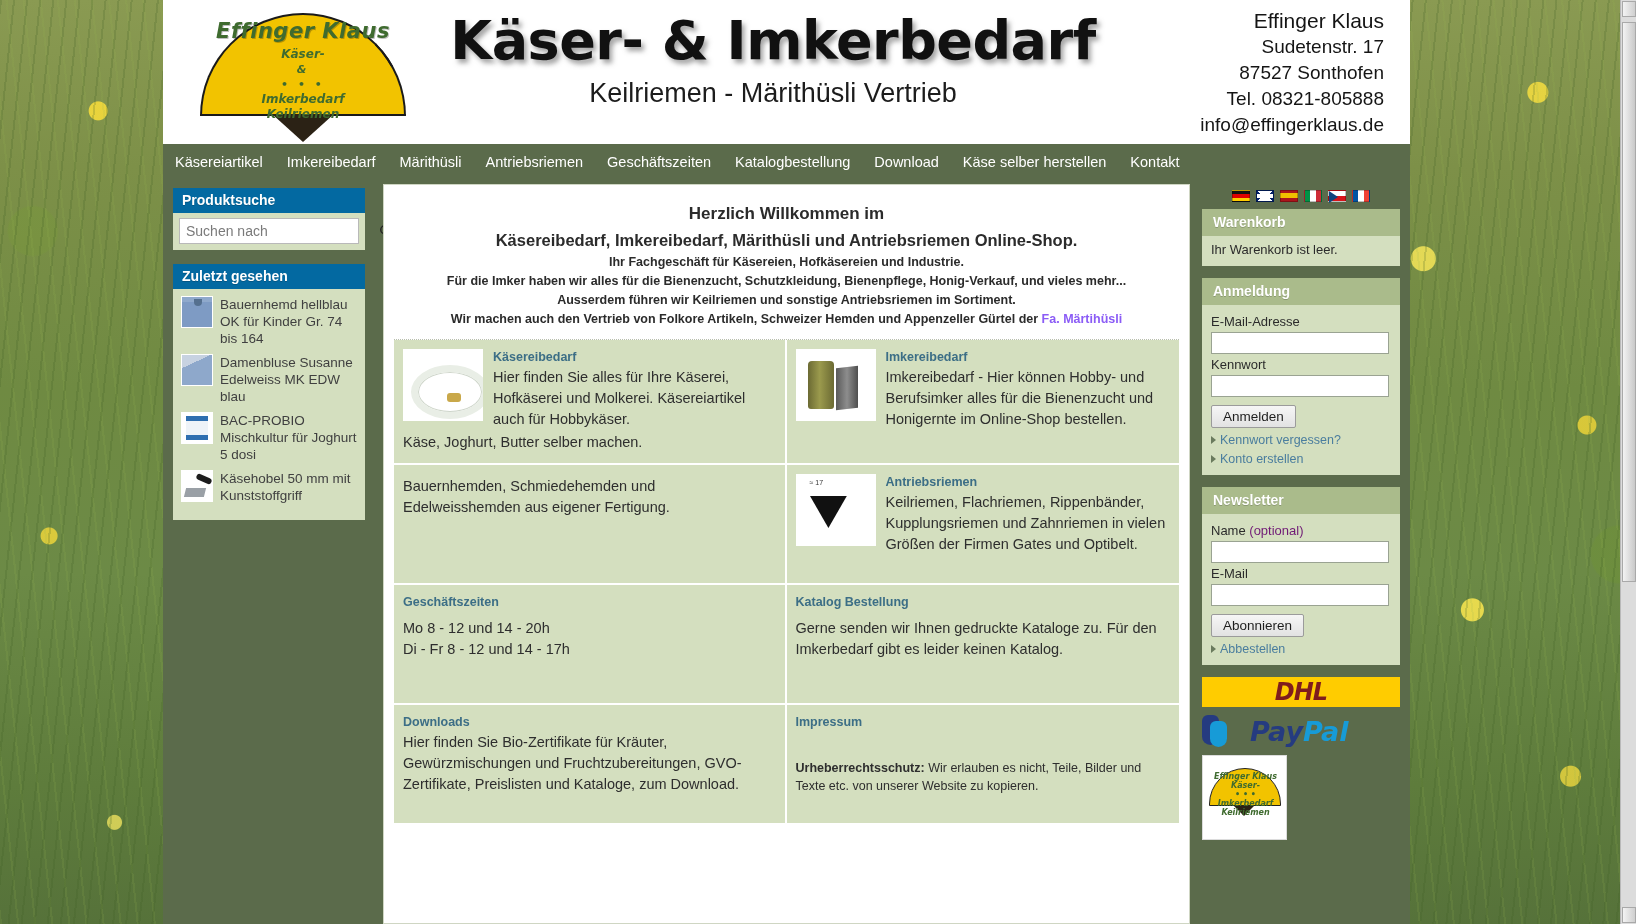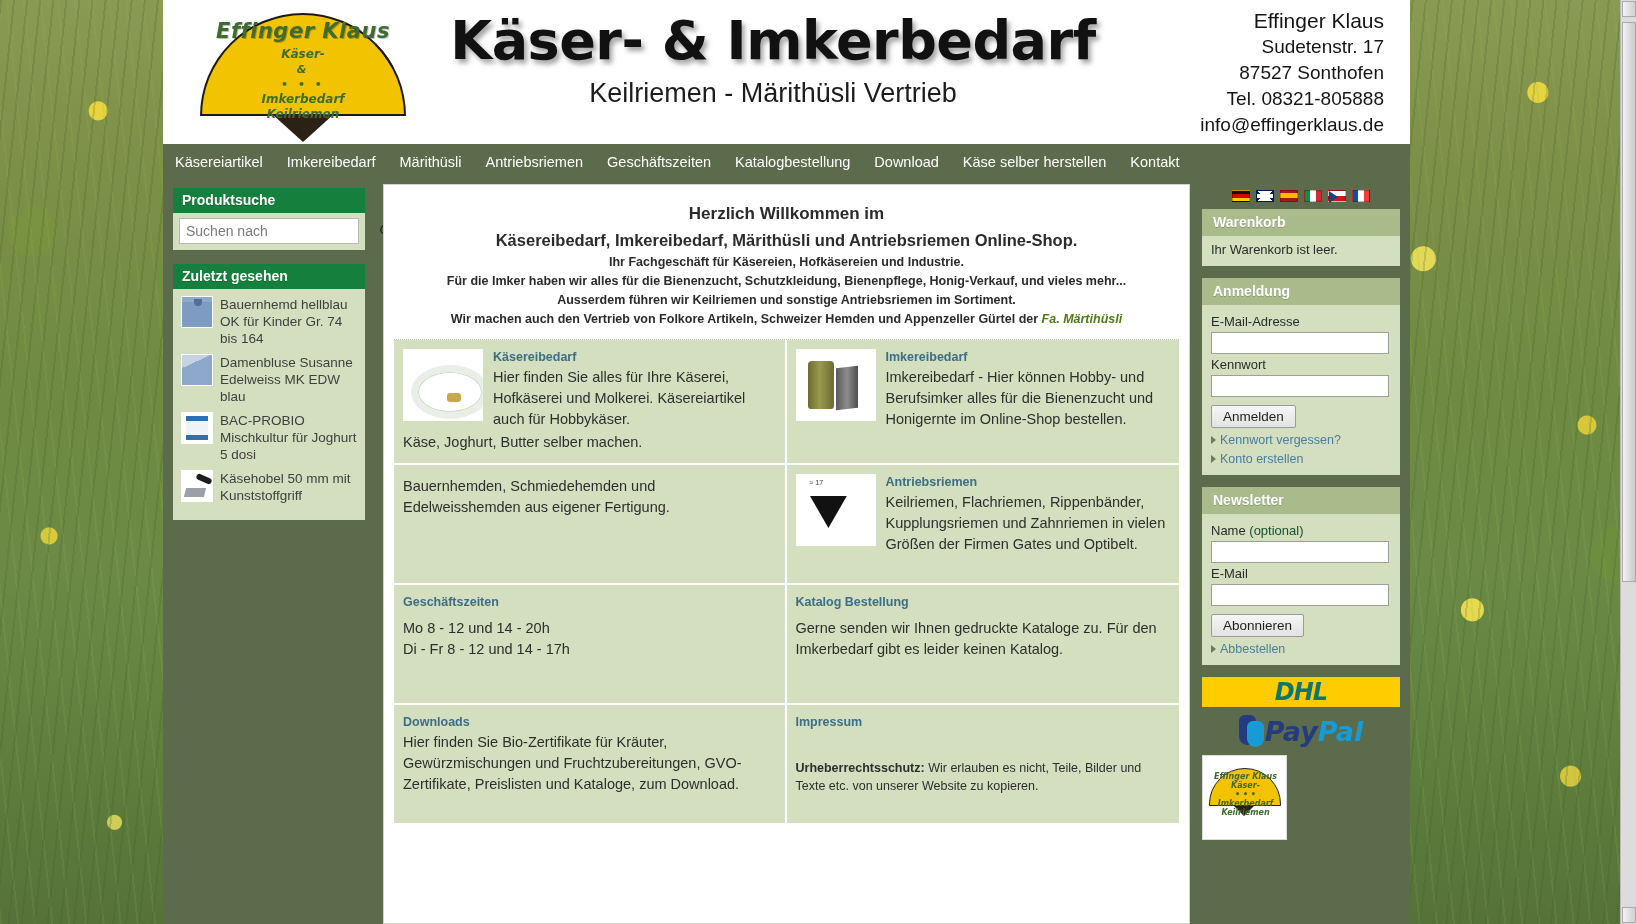--- a/index.html
+++ b/index.html
@@ -175,21 +175,21 @@
   }
   .col-right {
     width: 212px;
     flex: 0 0 212px;
     padding: 6px 10px 0 4px;
   }
 
   
   .box { margin-bottom: 14px; }
   .box-head {
-    background: #15803d;
+    background: #0369a1;
     color: #ffffff;
     font-weight: bold;
     font-size: 14px;
     padding: 4px 9px 5px 9px;
     text-shadow: 0 1px 0 rgba(0,0,0,.18);
   }
   .box-body {
     background: #d4dfbf;
     padding: 7px 8px 9px 8px;
     font-size: 13px;
@@ -263,21 +263,21 @@
   .th-plane::after {
     content:""; position:absolute; left:14px; top:5px; width:16px; height:6px;
     background:#1d1d1d; transform: rotate(24deg); border-radius:3px;
   }
 
   
   .welcome { text-align: center; padding: 8px 0 10px 0; }
   .w1 { font-size: 17px; font-weight: bold; color: #2b2b2b; line-height: 26px; }
   .w2 { font-size: 16.5px; font-weight: bold; color: #2b2b2b; line-height: 26px; }
   .w3 { font-size: 12.5px; font-weight: bold; color: #2b2b2b; line-height: 19px; }
-  .w3 a { color: #4d7c0f; text-decoration: none; font-style: italic; }
+  .w3 a { color: #8b5cf6; text-decoration: none; }
 
   .grid {
     display: grid;
     grid-template-columns: 1fr 1fr;
     background: #ffffff;
     border-top: 1px dotted #b9bfae;
   }
   .cell {
     background: #d4dfbf;
     border-right: 2px solid #ffffff;
@@ -394,21 +394,21 @@
     padding: 5px 9px 6px 11px;
     text-shadow: 0 1px 0 rgba(0,0,0,.18);
   }
   .r-body {
     background: #d4dfbf;
     padding: 6px 11px 9px 9px;
     font-size: 13px;
     color: #2b2b2b;
   }
   .r-label { font-size: 13px; color: #2b2b2b; margin: 3px 0 3px 0; }
-  .r-label .opt { color: #14532d; }
+  .r-label .opt { color: #701a75; }
   .r-input {
     width: 100%; height: 22px;
     border: 1px solid #9aa392;
     background: #ffffff;
     font-size: 13px;
     padding: 0 4px;
     font-family: "Liberation Sans", sans-serif;
   }
   .r-btn {
     margin-top: 8px;
@@ -433,26 +433,26 @@
     border-left: 5px solid #6a7a5d;
   }
 
   .badge-dhl {
     margin: 10px 0 4px 0;
     background: #ffcc00;
     height: 30px;
     display: flex; align-items: center; justify-content: center;
     font-family: "DejaVu Sans", sans-serif;
     font-weight: bold; font-style: italic;
-    font-size: 24px; color: #0f766e;
+    font-size: 24px; color: #7f1d1d;
     letter-spacing: -1px;
   }
   .badge-paypal {
     height: 40px;
-    display: flex; align-items: center; justify-content: center; gap: 0;
+    display: flex; align-items: center; justify-content: flex-start; gap: 22px;
   }
   .pp-mark { width: 26px; height: 32px; position: relative; }
   .pp-mark::before {
     content:""; position:absolute; left:0; top:0; width:17px; height:30px;
     background:#253b80; border-radius: 7px 7px 10px 10px;
   }
   .pp-mark::after {
     content:""; position:absolute; left:8px; top:6px; width:17px; height:26px;
     background:#179bd7; border-radius: 7px 7px 10px 10px;
   }

